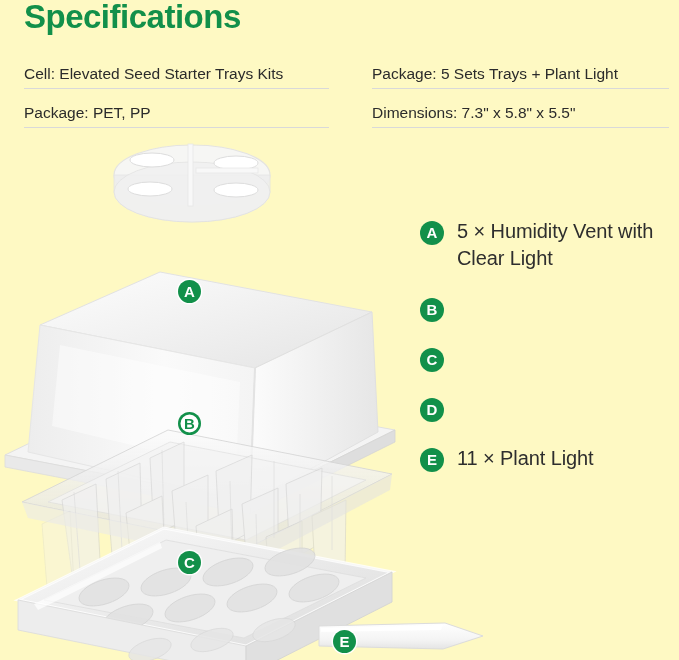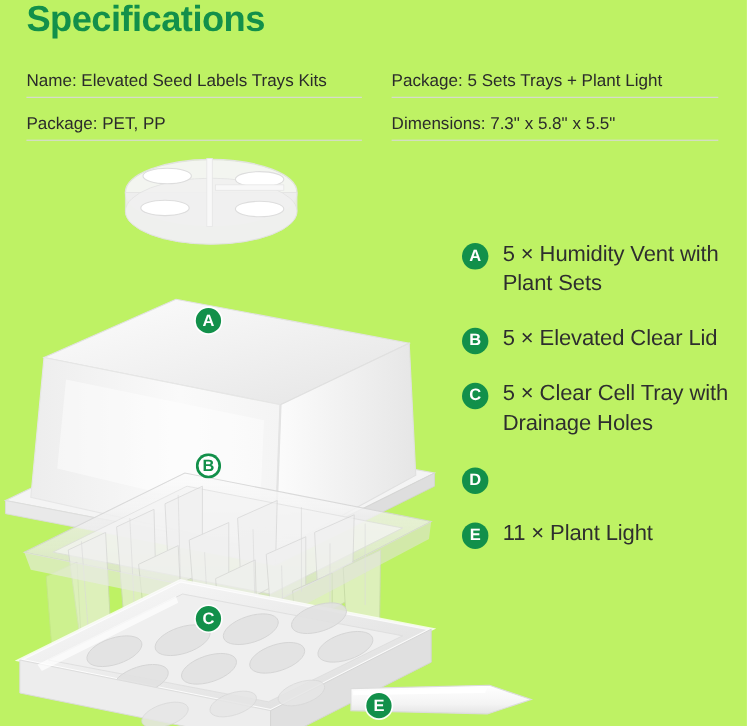--- a/index.html
+++ b/index.html
@@ -4,41 +4,41 @@
 <style>
   html, body {
     margin: 0;
     padding: 0;
     background: #ffffff;
   }
   #page {
     position: relative;
     width: 679px;
     height: 660px;
-    background: #bef264;
+    background: #fef9c3;
     font-family: "Liberation Sans", sans-serif;
     overflow: hidden;
   }
 
   
   #title {
     position: absolute;
     left: 24px;
     top: -2px;
     font-size: 33px;
     font-weight: bold;
     letter-spacing: -0.5px;
     color: #12904a;
     white-space: nowrap;
   }
 
   
   .spec-col { position: absolute; }
   #spec-col-left  { left: 24px;  top: 58px; width: 305px; }
-  #spec-col-right { left: 356px; top: 58px; width: 297px; text-align: right; }
+  #spec-col-right { left: 372px; top: 58px; width: 297px; text-align: right; }
 
   .spec-row {
     position: relative;
     height: 30px;
     border-bottom: 1px solid #d9d9d9;
     margin-bottom: 8px;
   }
   .spec-text {
     position: absolute;
     left: 0;
@@ -124,21 +124,21 @@
 </style>
 </head>
 <body>
 
 <div id="page">
 
   <div id="title">Specifications</div>
 
   <div class="spec-col" id="spec-col-left">
     <div class="spec-row">
-      <span class="spec-text">Name: Elevated Seed Labels Trays Kits</span>
+      <span class="spec-text">Cell: Elevated Seed Starter Trays Kits</span>
     </div>
     <div class="spec-row">
       <span class="spec-text">Package: PET, PP</span>
     </div>
   </div>
 
   <div class="spec-col" id="spec-col-right">
     <div class="spec-row">
       <span class="spec-text">Package: 5 Sets Trays + Plant Light</span>
     </div>
@@ -299,40 +299,30 @@
   </div>
   <div class="badge" id="badge-e">E</div>
 
   <div id="legend">
 
     <div class="legend-item">
       <div class="legend-badge">A</div>
       <div class="legend-text">
         <span class="legend-qty">5</span>
         <span>×</span>
-        <span>Humidity Vent with Plant Sets</span>
+        <span>Humidity Vent with Clear Light</span>
       </div>
     </div>
 
     <div class="legend-item">
       <div class="legend-badge">B</div>
-      <div class="legend-text">
-        <span class="legend-qty">5</span>
-        <span>×</span>
-        <span>Elevated Clear Lid</span>
-      </div>
     </div>
 
     <div class="legend-item">
       <div class="legend-badge">C</div>
-      <div class="legend-text">
-        <span class="legend-qty">5</span>
-        <span>×</span>
-        <span>Clear Cell Tray with Drainage Holes</span>
-      </div>
     </div>
 
     <div class="legend-item">
       <div class="legend-badge">D</div>
     </div>
 
     <div class="legend-item">
       <div class="legend-badge">E</div>
       <div class="legend-text">
         <span class="legend-qty">11</span>

